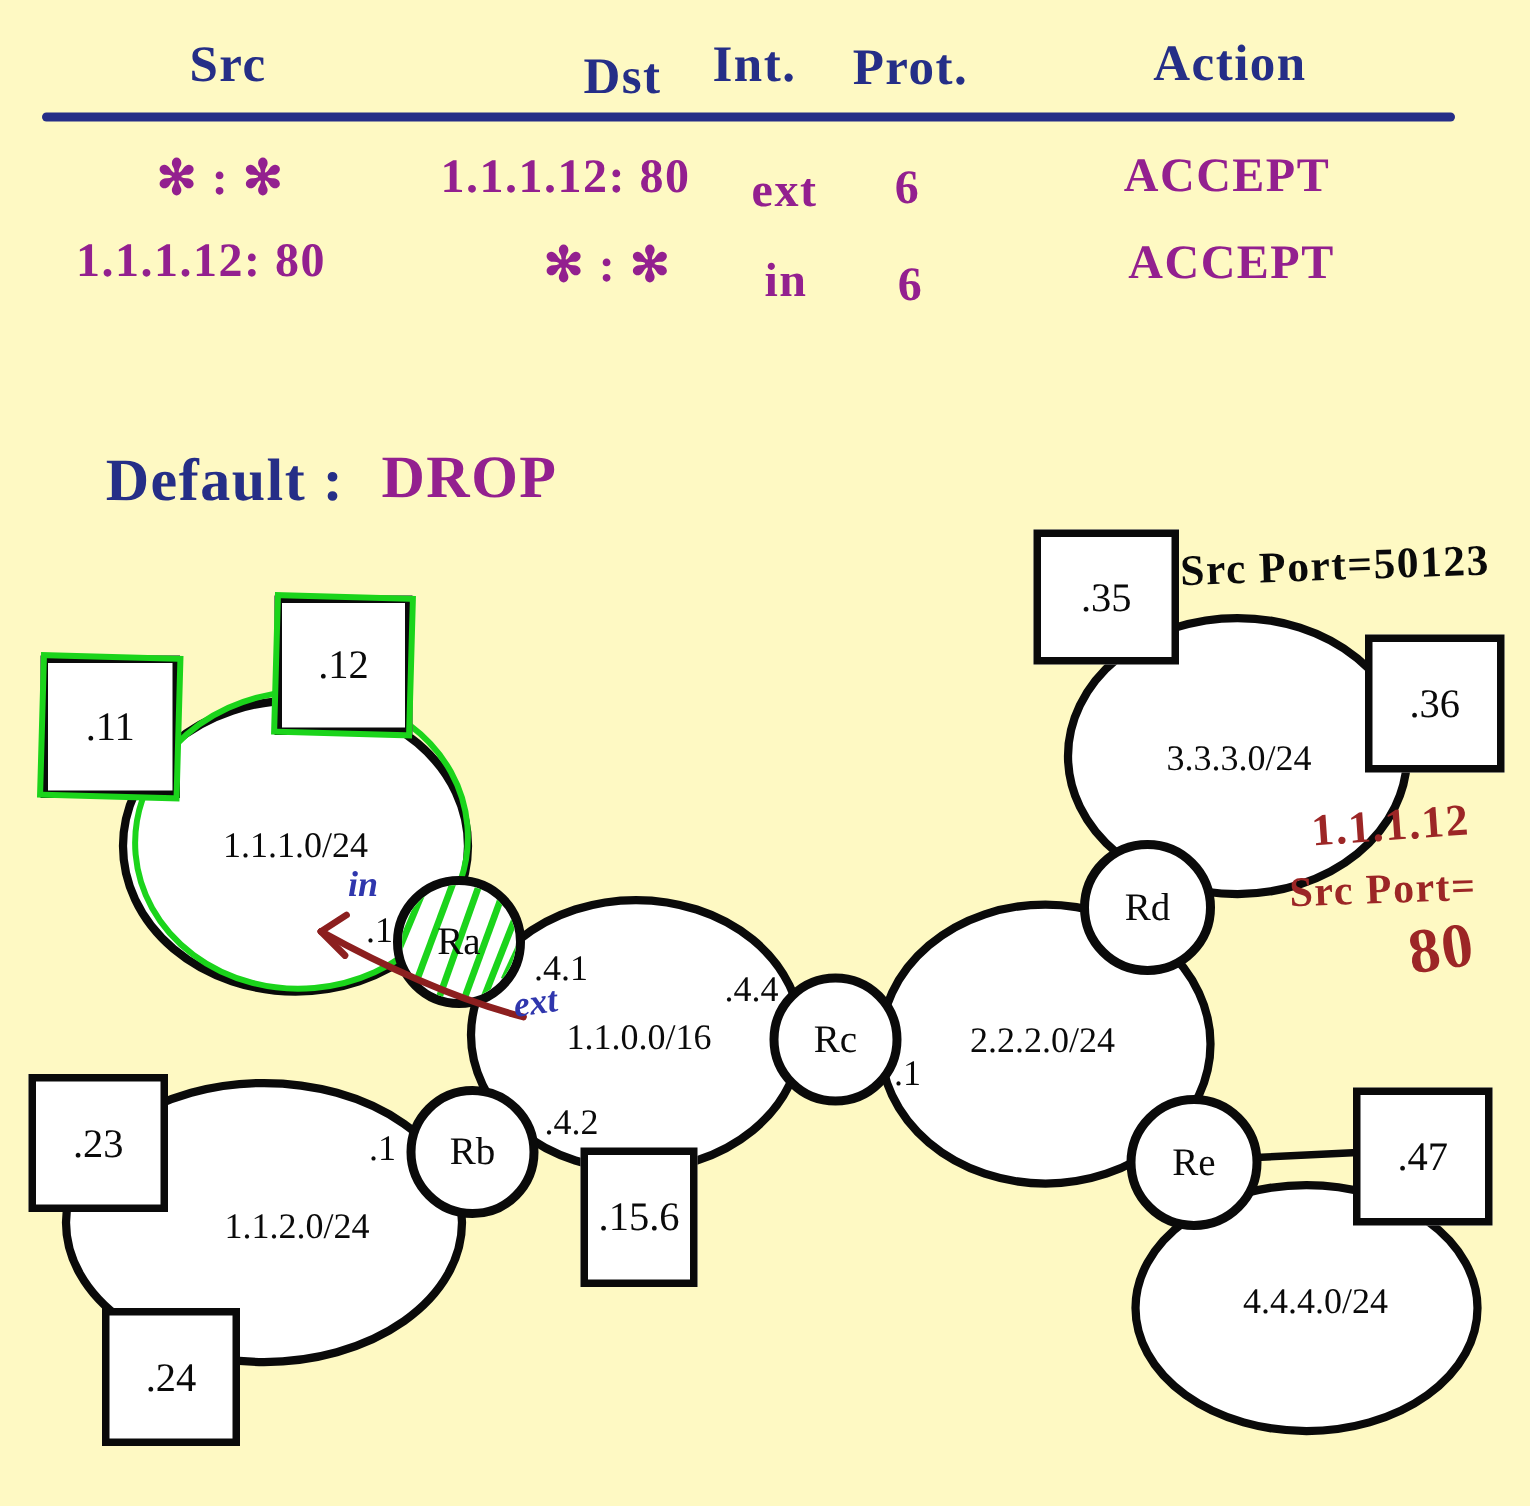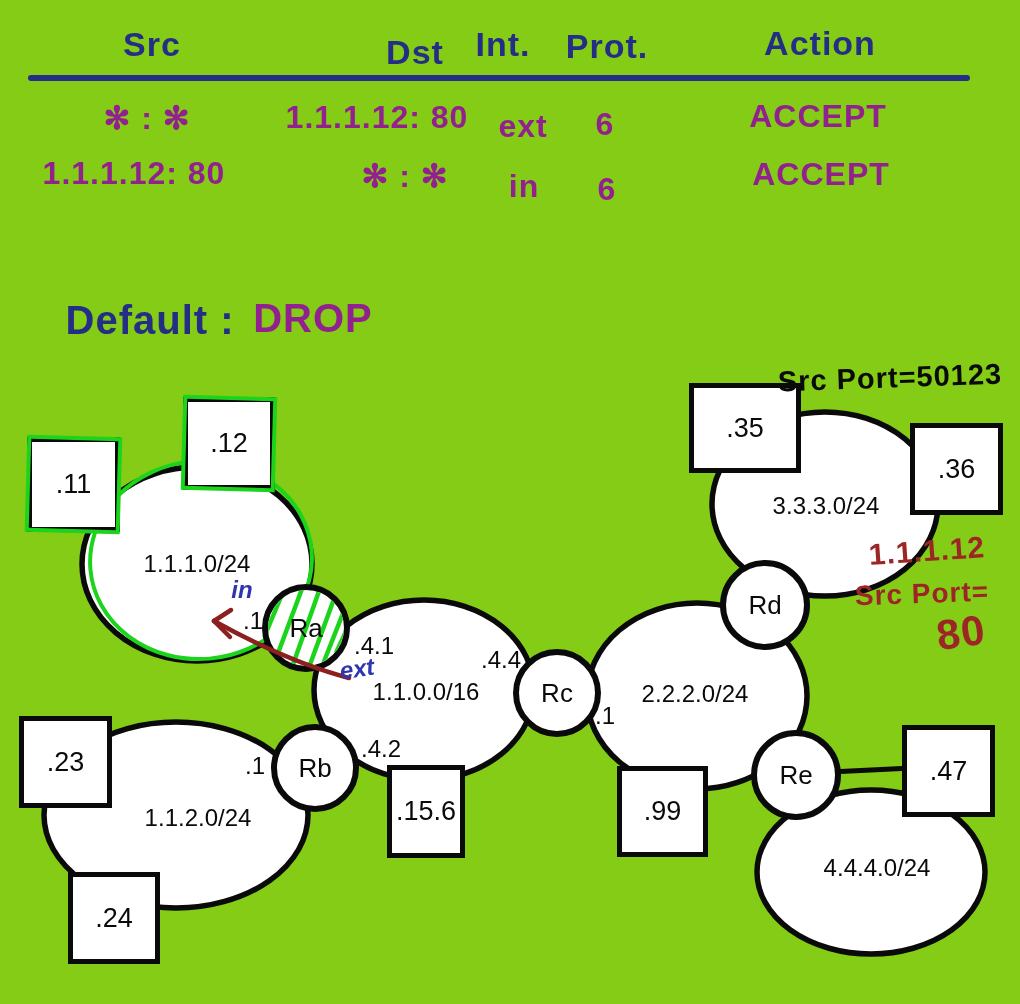--- a/index.html
+++ b/index.html
@@ -1,18 +1,18 @@
 <!DOCTYPE html>
 <html><head>
 <meta charset="utf-8">
 <style>
   html,body{margin:0;padding:0;background:#ffffff;}
   .canvas{
-    position:relative;width:1020px;height:1004px;background:#84cc16;overflow:hidden;
-    font-family:Liberation Sans, sans-serif;
+    position:relative;width:1020px;height:1004px;background:#fef9c3;overflow:hidden;
+    font-family:Liberation Serif, serif;
   }
   .lbl{
     position:absolute;transform:translate(-50%,-50%);
     white-space:nowrap;color:#0a0a0a;line-height:1;
   }
   
   .hand{font-weight:700;letter-spacing:1px;}
   .hdr{font-size:34px;color:#252e87;}
   .cell{font-size:32px;color:#93208f;}
   .def-label{font-size:40px;color:#252e87;text-align:center;}
@@ -120,28 +120,25 @@
   </div>
   <div class="host" style="left:19px;top:716px;width:93px;height:92px">
     <span>.23</span>
   </div>
   <div class="host" style="left:68px;top:872px;width:92px;height:92px">
     <span>.24</span>
   </div>
   <div class="host" style="left:387px;top:765px;width:78px;height:93px">
     <span>.15.6</span>
   </div>
-  <div class="host" style="left:689px;top:383px;width:112px;height:90px">
+  <div class="host" style="left:689px;top:353px;width:97px;height:90px">
     <span>.35</span>
   </div>
   <div class="host" style="left:910px;top:423px;width:93px;height:92px">
     <span>.36</span>
-  </div>
-  <div class="host" style="left:617px;top:766px;width:91px;height:91px">
-    <span>.99</span>
   </div>
   <div class="host" style="left:902px;top:725px;width:93px;height:92px">
     <span>.47</span>
   </div>
 
   <span class="lbl netlbl" style="left:197px;top:564px">1.1.1.0/24</span>
   <span class="lbl netlbl" style="left:426px;top:692px">1.1.0.0/16</span>
   <span class="lbl netlbl" style="left:198px;top:818px">1.1.2.0/24</span>
   <span class="lbl netlbl" style="left:695px;top:694px">2.2.2.0/24</span>
   <span class="lbl netlbl" style="left:826px;top:506px">3.3.3.0/24</span>

